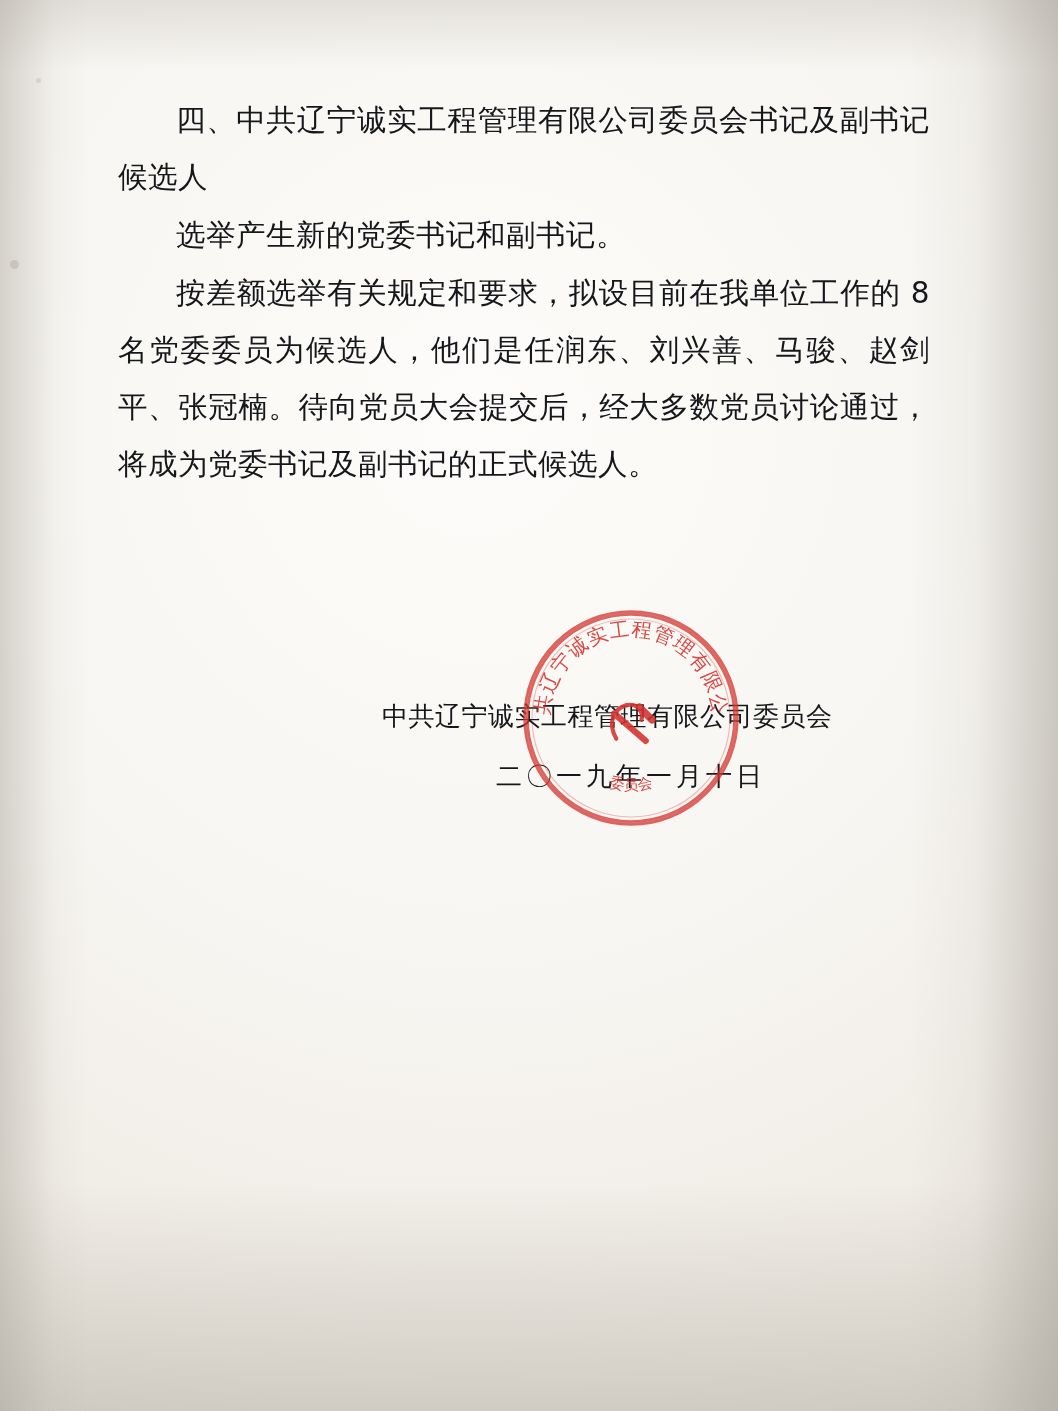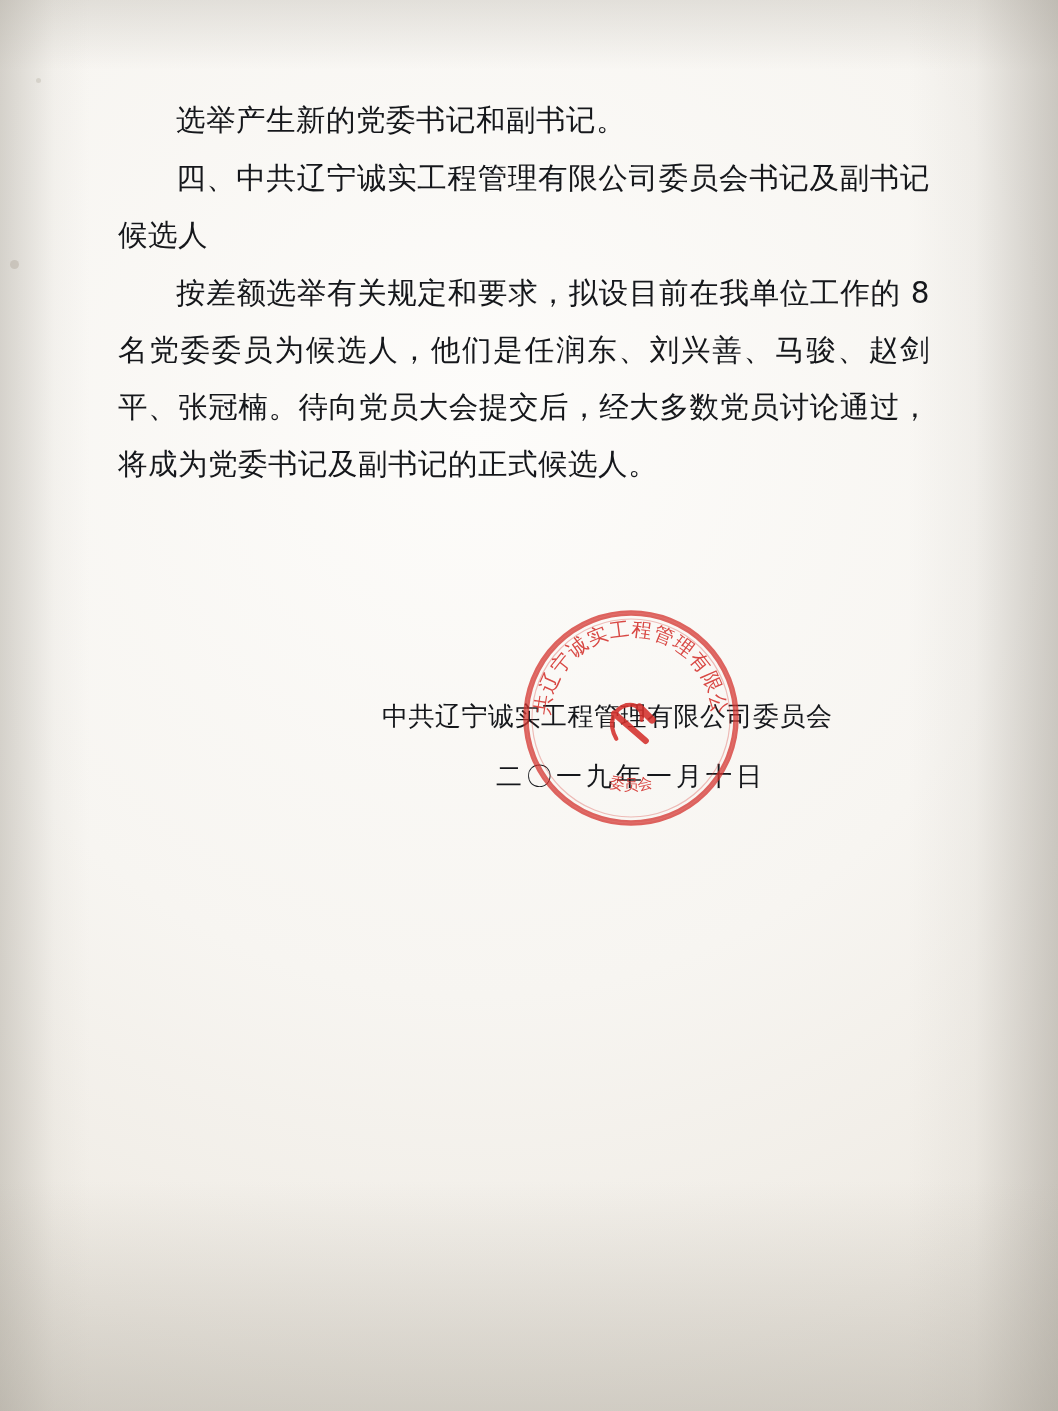--- a/index.html
+++ b/index.html
@@ -131,22 +131,22 @@
 
   <div class="paper-shade-top"></div>
   <div class="paper-shade-left"></div>
   <div class="paper-shade-right"></div>
   <div class="paper-shade-bottom"></div>
 
   <div class="speck" style="left:10px; top:260px; width:9px; height:9px; opacity:.55;"></div>
   <div class="speck" style="left:36px; top:78px; width:5px; height:5px; opacity:.4;"></div>
 
   <div class="doc-body">
+    <p class="para indent">四、中共辽宁诚实工程管理有限公司委员会书记及副书记候选人</p>
     <p class="para indent">选举产生新的党委书记和副书记。</p>
-    <p class="para indent">四、中共辽宁诚实工程管理有限公司委员会书记及副书记候选人</p>
     <p class="para indent">按差额选举有关规定和要求，拟设目前在我单位工作的 8 名党委委员为候选人，他们是任润东、刘兴善、马骏、赵剑平、张冠楠。待向党员大会提交后，经大多数党员讨论通过，将成为党委书记及副书记的正式候选人。</p>
   </div>
 
   <div class="sign-block">
     <div class="sign-org">中共辽宁诚实工程管理有限公司委员会</div>
     <div class="sign-date">二〇一九年一月十日</div>
   </div>
 
   <div class="seal">
     <svg viewBox="0 0 224 224" width="224" height="224" xmlns="http://www.w3.org/2000/svg">

